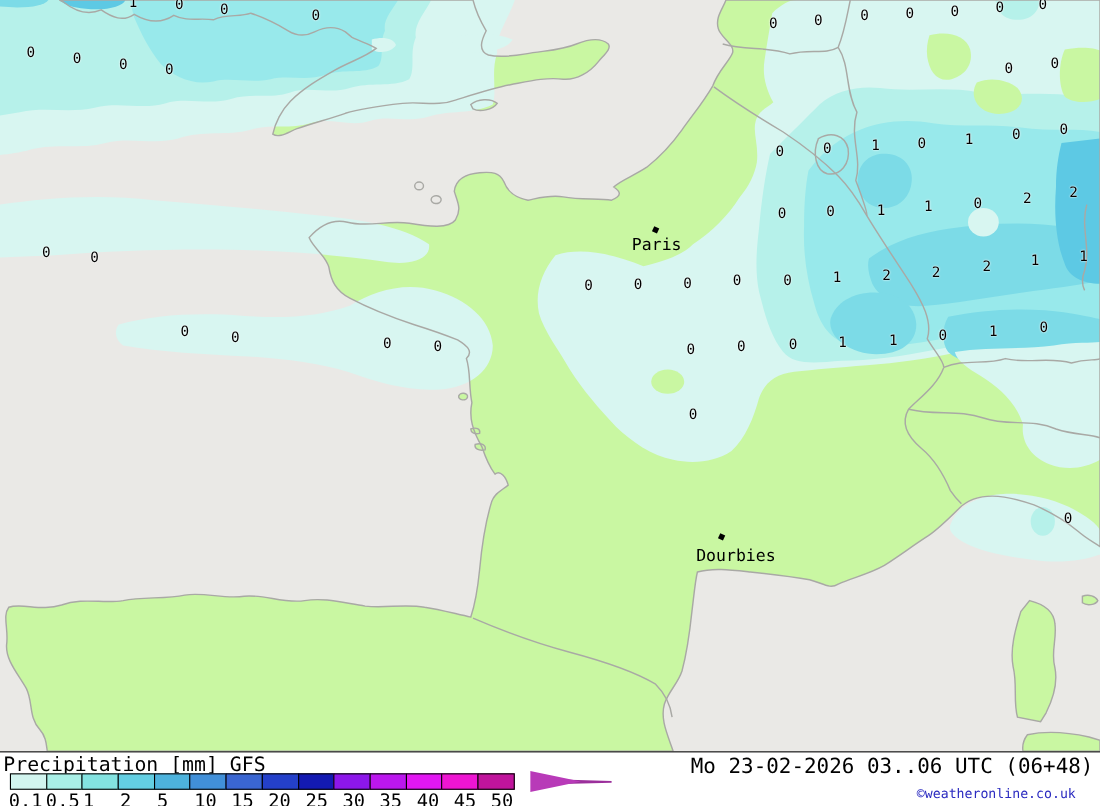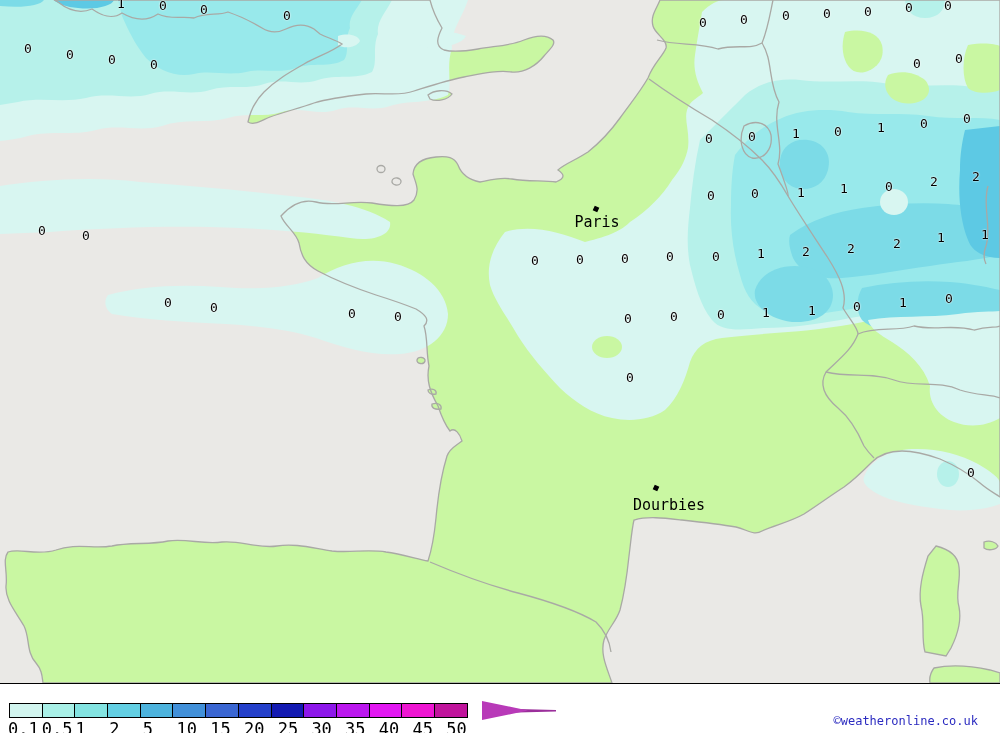--- a/index.html
+++ b/index.html
@@ -215,20 +215,22 @@
         <span class="map-val" style="left: 630px; top: 377px;">0</span>
         <span class="map-val" style="left: 971px; top: 472px;">0</span>
         <div class="city-dot" style="left: 596px; top: 209px;"></div>
         <div class="city-label" style="left: 597px; top: 222px;">Paris</div>
         <div class="city-dot" style="left: 656px; top: 488px;"></div>
         <div class="city-label" style="left: 669px; top: 505px;">Dourbies</div>
       </div>
   </div>
 
   <div class="footer">
+    <div class="legend-title">Precipitation [mm] GFS</div>
+    <div class="datetime">Mo 23-02-2026 03..06 UTC (06+48)</div>
     <div class="legend-bar" id="legend-bar">
         <div class="legend-cell" style="background: rgb(210, 245, 239);"></div>
         <div class="legend-cell" style="background: rgb(169, 240, 231);"></div>
         <div class="legend-cell" style="background: rgb(131, 227, 225);"></div>
         <div class="legend-cell" style="background: rgb(99, 207, 227);"></div>
         <div class="legend-cell" style="background: rgb(77, 179, 221);"></div>
         <div class="legend-cell" style="background: rgb(65, 144, 217);"></div>
         <div class="legend-cell" style="background: rgb(58, 102, 210);"></div>
         <div class="legend-cell" style="background: rgb(36, 64, 202);"></div>
         <div class="legend-cell" style="background: rgb(19, 26, 178);"></div>

